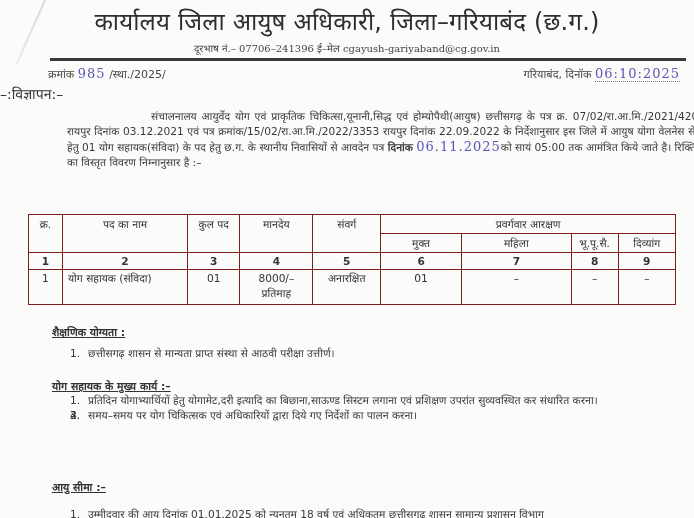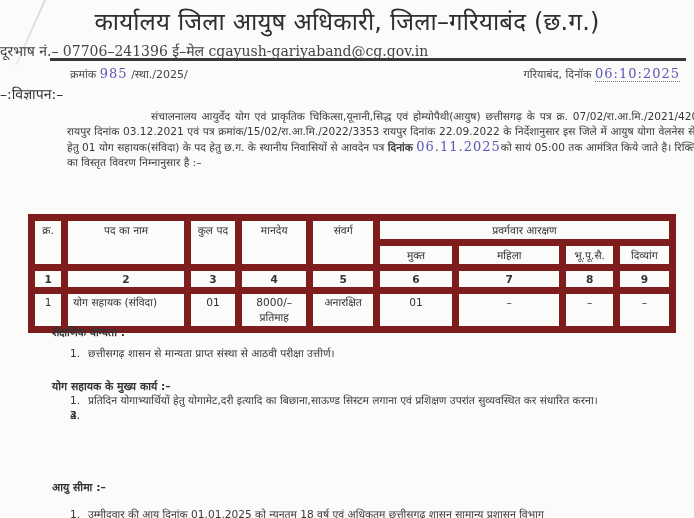--- a/index.html
+++ b/index.html
@@ -1,38 +1,38 @@
 <!DOCTYPE html>
 <html><head>
 <meta charset="utf-8">
 <style>
   * { box-sizing: border-box; margin: 0; padding: 0; }
   html, body { width: 694px; height: 518px; overflow: hidden; background: #fbfbf9; }
   body { font-family: "DejaVu Sans", sans-serif; color: #2a2a2a; position: relative; }
   .page { position: absolute; left: 0; top: 0; width: 694px; height: 398px; }
   .fold-line { position: absolute; left: 8px; top: 0; width: 2px; height: 70px; background: linear-gradient(#c9c9c9,#e4e4e4); transform: rotate(24deg); transform-origin: top left; left: 44px; opacity: .7; }
   .office-title { position: absolute; top: 4px; left: 0; width: 694px; text-align: center; font-size: 24px; color: #2e2e2e; letter-spacing: 0.2px; }
-  .contact { position: absolute; top: 41px; left: 0; width: 694px; text-align: left; font-family: "DejaVu Serif", serif; font-size: 14px; color: #444; }
+  .contact { position: absolute; top: 41px; left: 0; width: 694px; text-align: center; font-family: "DejaVu Serif", serif; font-size: 10px; color: #444; }
   .head-rule { position: absolute; top: 58px; left: 50px; width: 636px; height: 3px; background: #3a3a3a; }
-  .ref-line { position: absolute; top: 66px; left: 48px; font-size: 11px; color: #444; margin-left: 22px; }
+  .ref-line { position: absolute; top: 66px; left: 48px; font-size: 11px; color: #444; }
   .hand { font-family: "DejaVu Serif", serif; color: #5a55b8; font-size: 13px; letter-spacing: 1px; }
   .hand-date { border-bottom: 1px dotted #777; }
   .date-line { position: absolute; top: 66px; right: 14px; font-size: 11px; color: #444; }
   .notice-title { position: absolute; top: 84px; left: 0; width: 694px; font-size: 14px; color: #333; }
   .body-para { position: absolute; top: 109px; left: 48px; width: 638px; font-size: 10.6px; line-height: 15px; text-align: justify; color: #3a3a3a; margin-left: 19px; }
   .body-para .indent { display: inline-block; width: 84px; }
   .body-para b { font-weight: bold; }
   .table-wrap { position: absolute; top: 214px; left: 28px; width: 648px; }
   table { border-collapse: collapse; width: 100%; font-size: 10.6px; color: #333; }
-  td, th { border: 7px solid #7f1d1d; font-weight: normal; text-align: center; vertical-align: top; padding: 1px 2px; }
+  td, th { border: 1px solid #7f1d1d; font-weight: normal; text-align: center; vertical-align: top; padding: 1px 2px; }
   th { line-height: 16px; }
   .num-row td { line-height: 14px; font-weight: 600; }
   .data-row td { height: 35px; line-height: 15px; }
   .data-row td.left { text-align: left; padding-left: 5px; }
-  .section { position: absolute; left: 52px; font-size: 10.8px; font-weight: bold; color: #333; }
+  .section { position: absolute; left: 52px; font-size: 10.8px; font-weight: bold; color: #333; text-decoration: underline; }
   .list { position: absolute; left: 70px; width: 616px; font-size: 10.6px; line-height: 15px; color: #3a3a3a; list-style: none; }
   .list li { position: relative; padding-left: 18px; text-align: justify; }
   .list li .n { position: absolute; left: 0; top: 0; }
 </style>
 </head>
 <body>
 
 <div class="page">
   <div class="fold-line"></div>
 
@@ -119,20 +119,20 @@
   <div class="section" style="top:324px;">शैक्षणिक योग्यता :</div>
   <ul class="list" style="top:346px;">
     <li><span class="n">1.</span><span>छत्तीसगढ़ शासन से मान्यता प्राप्त संस्था से आठवी परीक्षा उत्तीर्ण।</span></li>
   </ul>
 
   <div class="section" style="top:370px;margin-top:8px;">योग सहायक के मुख्य कार्य :–</div>
   <ul class="list" style="top:393px;">
     <li><span class="n">1.</span><span>प्रतिदिन योगाभ्यार्थियों हेतु योगामेट,दरी इत्यादि का बिछाना,साऊण्ड सिस्टम लगाना एवं प्रशिक्षण उपरांत सुव्यवस्थित कर संधारित करना।</span></li>
     <li><span class="n">2.</span></li>
     <li><span class="n">3.</span></li>
-    <li><span class="n">4.</span></li>
+    <li><span class="n">4.</span><span>समय–समय पर योग चिकित्सक एवं अधिकारियों द्वारा दिये गए निर्देशों का पालन करना।</span></li>
   </ul>
 
   <div class="section" style="top:479px;">आयु सीमा :–</div>
   <ul class="list" style="top:507px; white-space:nowrap; overflow:hidden;">
     <li><span class="n">1.</span><span>उम्मीदवार की आयु दिनांक 01.01.2025 को न्यूनतम 18 वर्ष एवं अधिकतम छत्तीसगढ़ शासन सामान्य प्रशासन विभाग</span></li>
   </ul>
 </div>
 
 </body></html>

